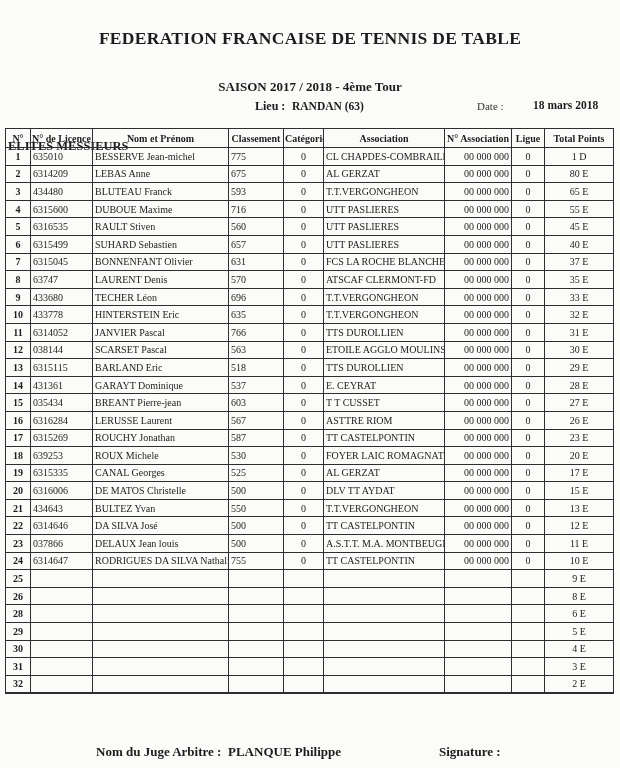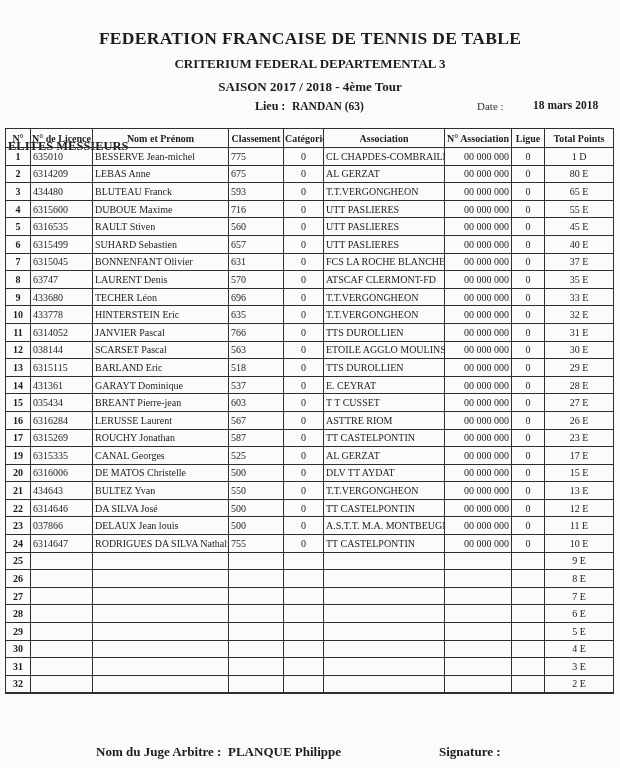--- a/index.html
+++ b/index.html
@@ -80,21 +80,20 @@
   .judge-label     { position: absolute; left: 96px;  top: 0; font-weight: bold; }
   .judge-name      { position: absolute; left: 228px; top: 0; font-weight: bold; }
   .signature-label { position: absolute; left: 439px; top: 0; font-weight: bold; }
 </style>
 </head>
 <body>
 
 <div class="doc">
 
   <div class="title1">FEDERATION FRANCAISE DE TENNIS DE TABLE</div>
-  <div class="title2">CRITERIUM FEDERAL DEPARTEMENTAL 3</div>
   <div class="title3">SAISON 2017 / 2018 - 4ème Tour</div>
 
   <div class="info-line">
     <span class="cat-label">ELITES MESSIEURS</span>
     <span class="lieu-label">Lieu :</span>
     <span class="lieu-value">RANDAN (63)</span>
     <span class="date-label">Date :</span>
     <span class="date-value">18 mars 2018</span>
   </div>
 
@@ -305,20 +304,31 @@
           <td class="cell-licence">6315269</td>
           <td class="cell-nom">ROUCHY Jonathan</td>
           <td class="cell-classement">587</td>
           <td class="cell-categorie">0</td>
           <td class="cell-association">TT CASTELPONTIN</td>
           <td class="cell-num_association">00 000 000</td>
           <td class="cell-ligue">0</td>
           <td class="cell-total">23 E</td>
         </tr>
         <tr>
+          <td class="cell-num">18</td>
+          <td class="cell-licence">639253</td>
+          <td class="cell-nom">ROUX Michele</td>
+          <td class="cell-classement">530</td>
+          <td class="cell-categorie">0</td>
+          <td class="cell-association">FOYER LAIC ROMAGNAT</td>
+          <td class="cell-num_association">00 000 000</td>
+          <td class="cell-ligue">0</td>
+          <td class="cell-total">20 E</td>
+        </tr>
+        <tr>
           <td class="cell-num">19</td>
           <td class="cell-licence">6315335</td>
           <td class="cell-nom">CANAL Georges</td>
           <td class="cell-classement">525</td>
           <td class="cell-categorie">0</td>
           <td class="cell-association">AL GERZAT</td>
           <td class="cell-num_association">00 000 000</td>
           <td class="cell-ligue">0</td>
           <td class="cell-total">17 E</td>
         </tr>
@@ -391,31 +401,20 @@
         <tr>
           <td class="cell-num">26</td>
           <td class="cell-licence"></td>
           <td class="cell-nom"></td>
           <td class="cell-classement"></td>
           <td class="cell-categorie"></td>
           <td class="cell-association"></td>
           <td class="cell-num_association"></td>
           <td class="cell-ligue"></td>
           <td class="cell-total">8 E</td>
-        </tr>
-        <tr>
-          <td class="cell-num">27</td>
-          <td class="cell-licence"></td>
-          <td class="cell-nom"></td>
-          <td class="cell-classement"></td>
-          <td class="cell-categorie"></td>
-          <td class="cell-association"></td>
-          <td class="cell-num_association"></td>
-          <td class="cell-ligue"></td>
-          <td class="cell-total">7 E</td>
         </tr>
         <tr>
           <td class="cell-num">28</td>
           <td class="cell-licence"></td>
           <td class="cell-nom"></td>
           <td class="cell-classement"></td>
           <td class="cell-categorie"></td>
           <td class="cell-association"></td>
           <td class="cell-num_association"></td>
           <td class="cell-ligue"></td>

